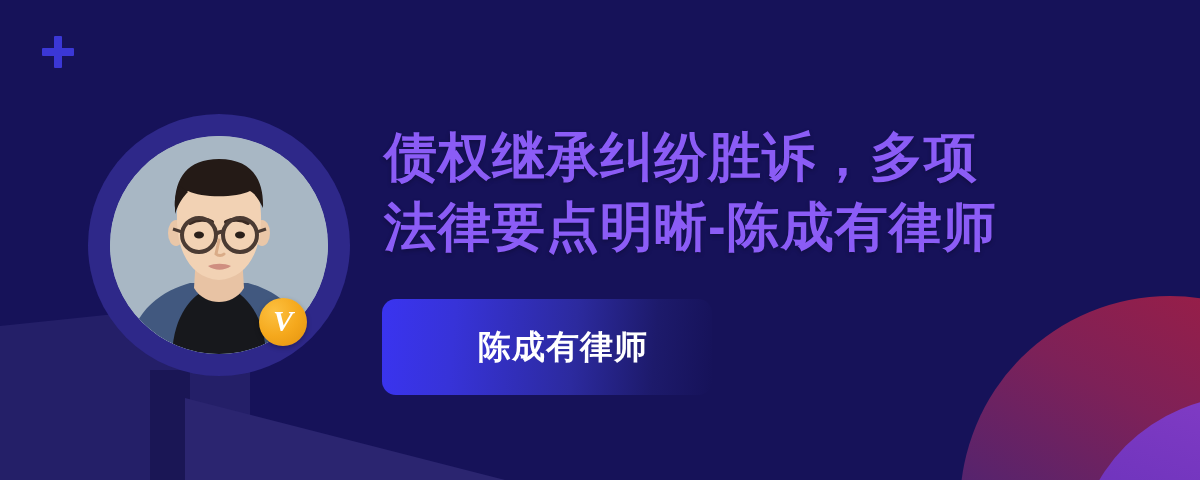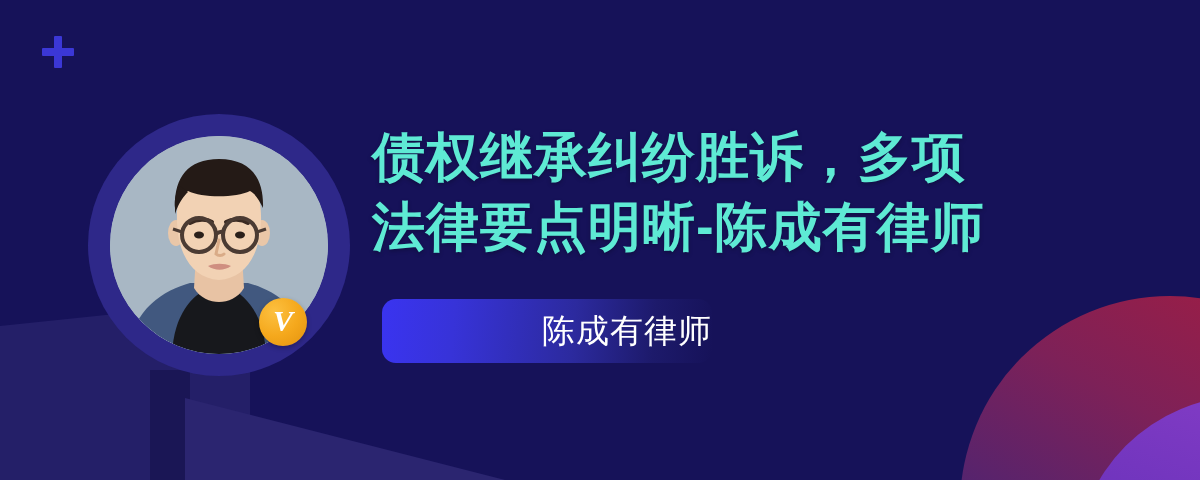--- a/index.html
+++ b/index.html
@@ -124,47 +124,47 @@
     font-weight: bold;
     font-style: italic;
     line-height: 1;
     font-family: "Liberation Serif", "DejaVu Serif", serif;
     transform: translateY(-1px);
   }
 
   
   .headline {
     position: absolute;
-    left: 372px;
+    left: 384px;
     top: 122px;
     width: 800px;
-    color: #5eead4;
+    color: #8b5cf6;
     font-size: 53px;
     font-weight: bold;
     line-height: 70px;
     letter-spacing: 1px;
     text-shadow: 0 2px 4px rgba(0,0,0,.25);
     white-space: pre-line;
   }
 
   
   .cta-button {
     position: absolute;
     left: 382px;
     top: 299px;
     width: 330px;
-    height: 64px;
+    height: 96px;
     border: none;
     border-radius: 14px;
     background: linear-gradient(95deg, #3a34f0 0%, #3733d8 22%, #2c2a9e 58%, #1d1a6b 82%, rgba(22,18,89,0) 100%);
     color: #ffffff;
     font-family: "Liberation Sans", "DejaVu Sans", sans-serif;
     font-size: 33px;
-    font-weight: normal;
-    text-align: right;
+    font-weight: bold;
+    text-align: center;
     padding: 0 0 0 32px;
     letter-spacing: 1px;
     cursor: pointer;
   }
 </style>
 </head>
 <body>
 
 <div id="banner">
 

